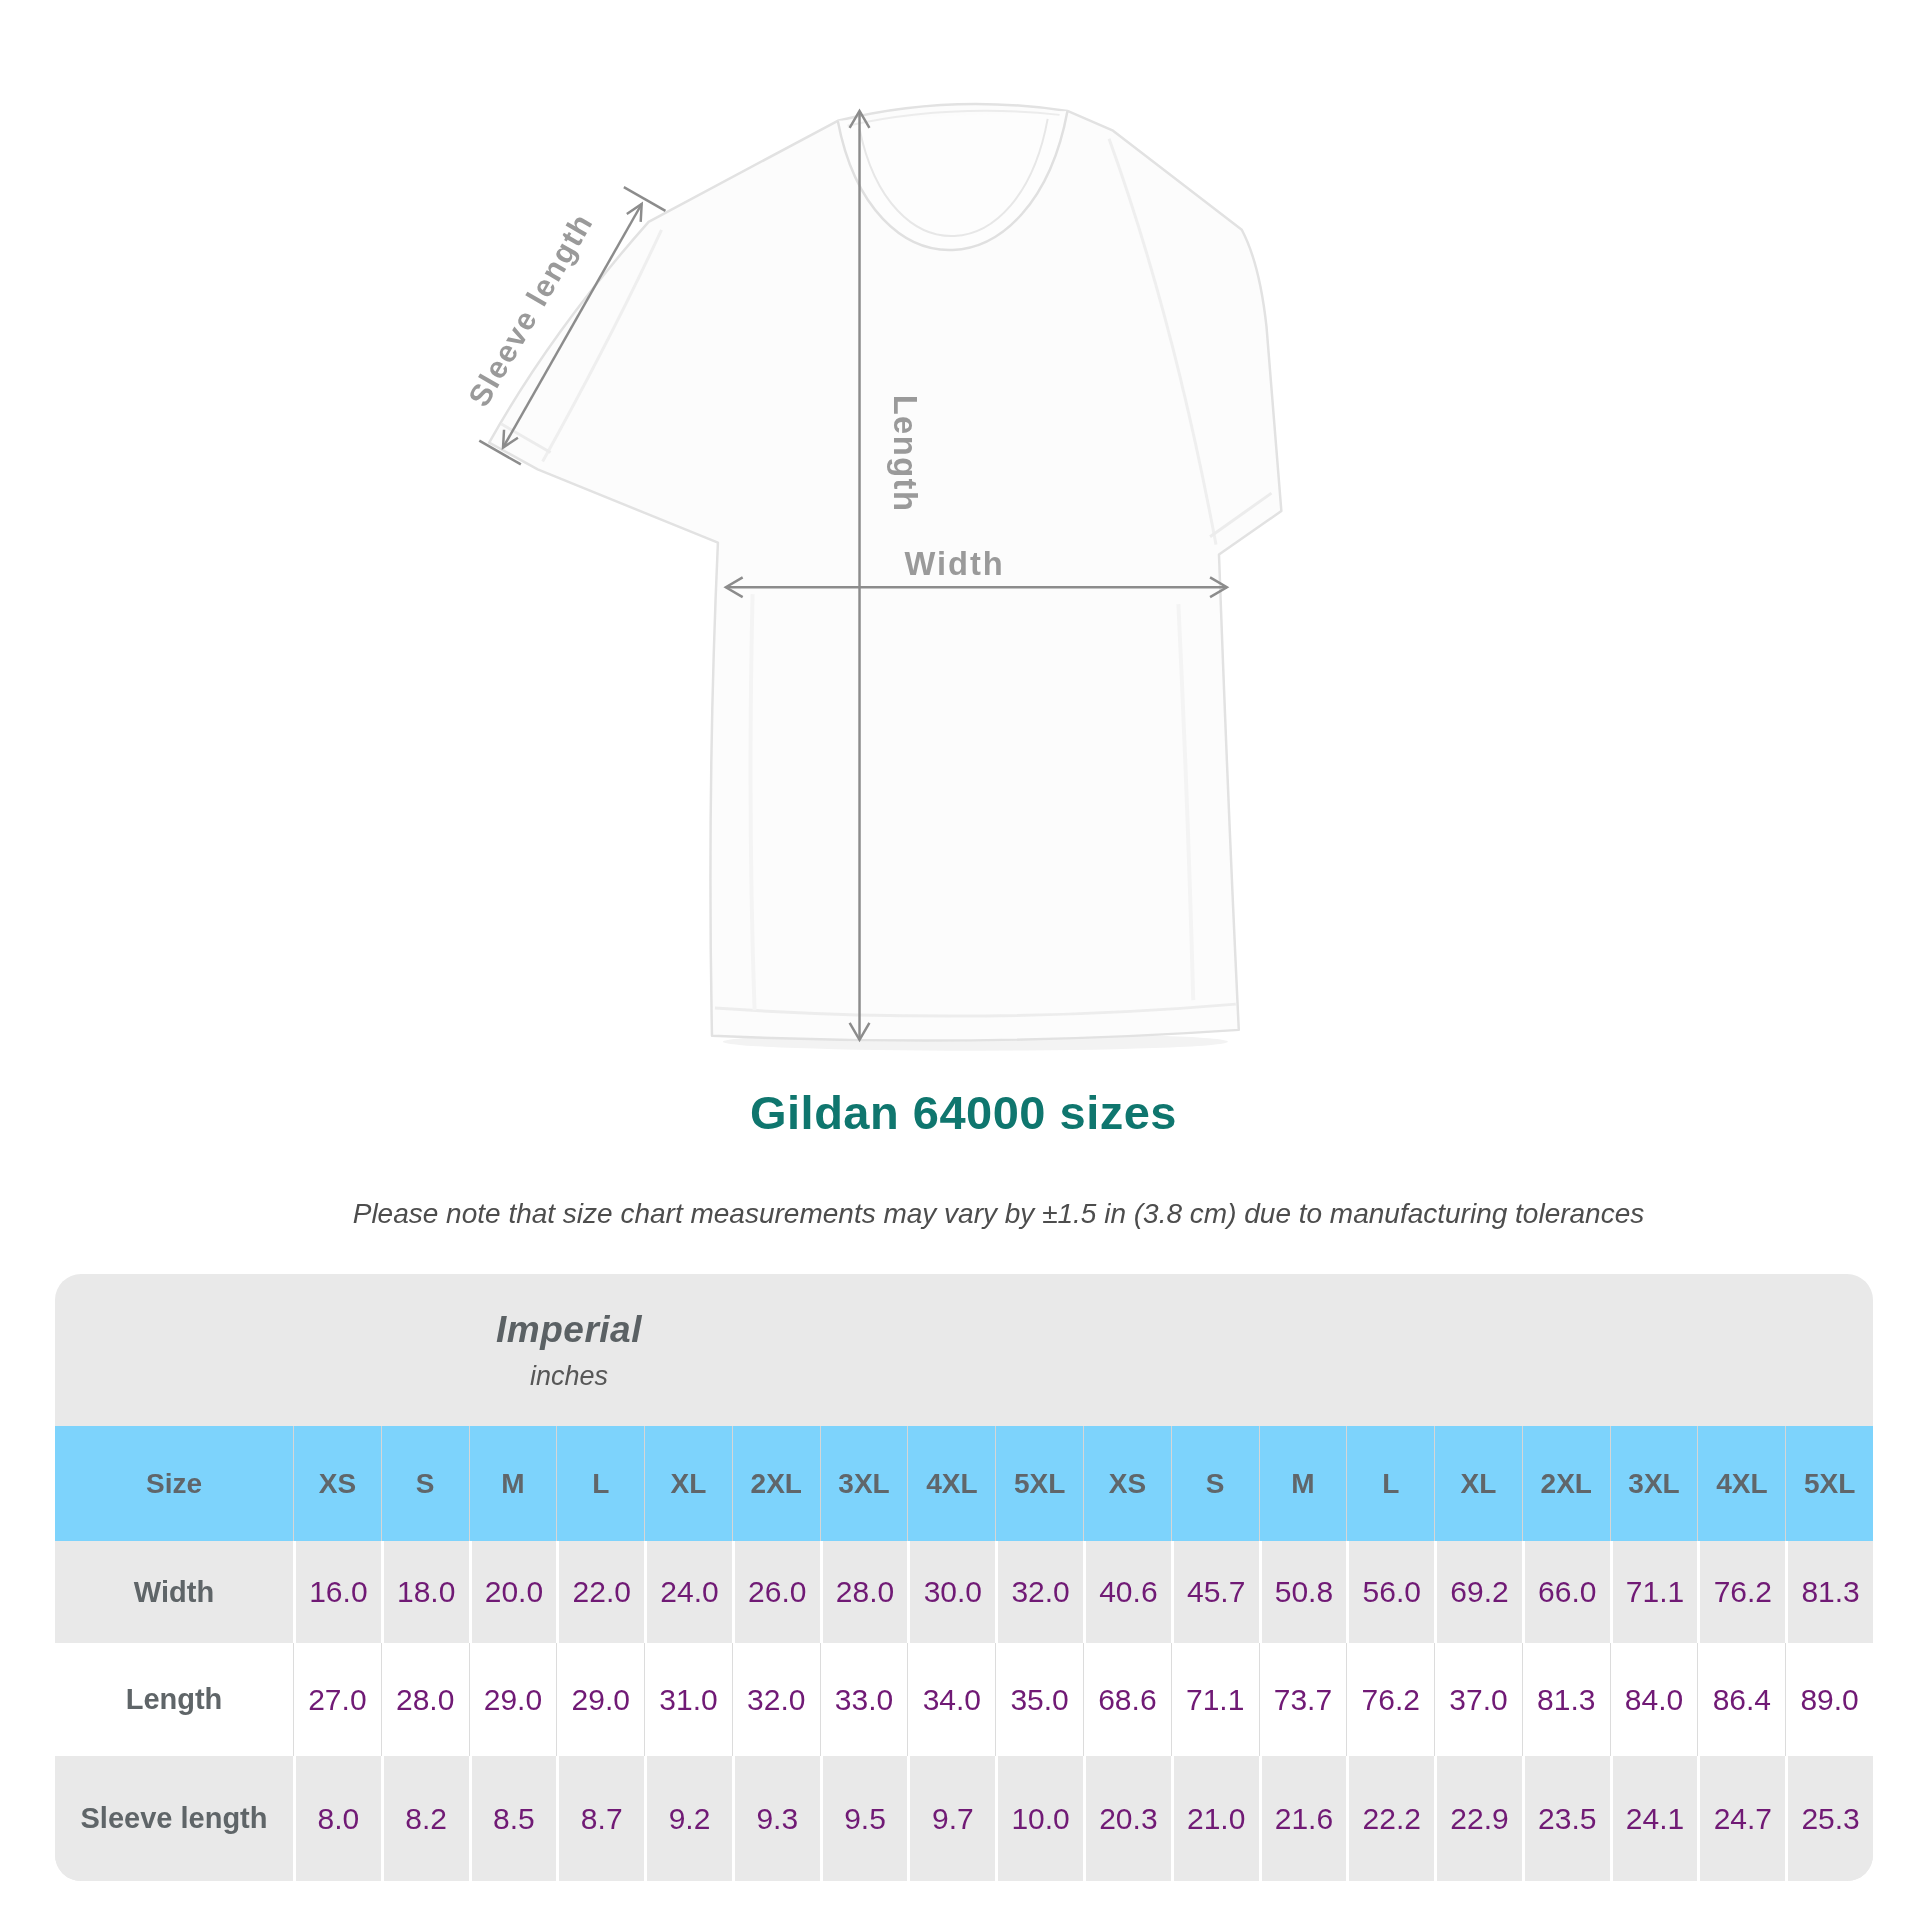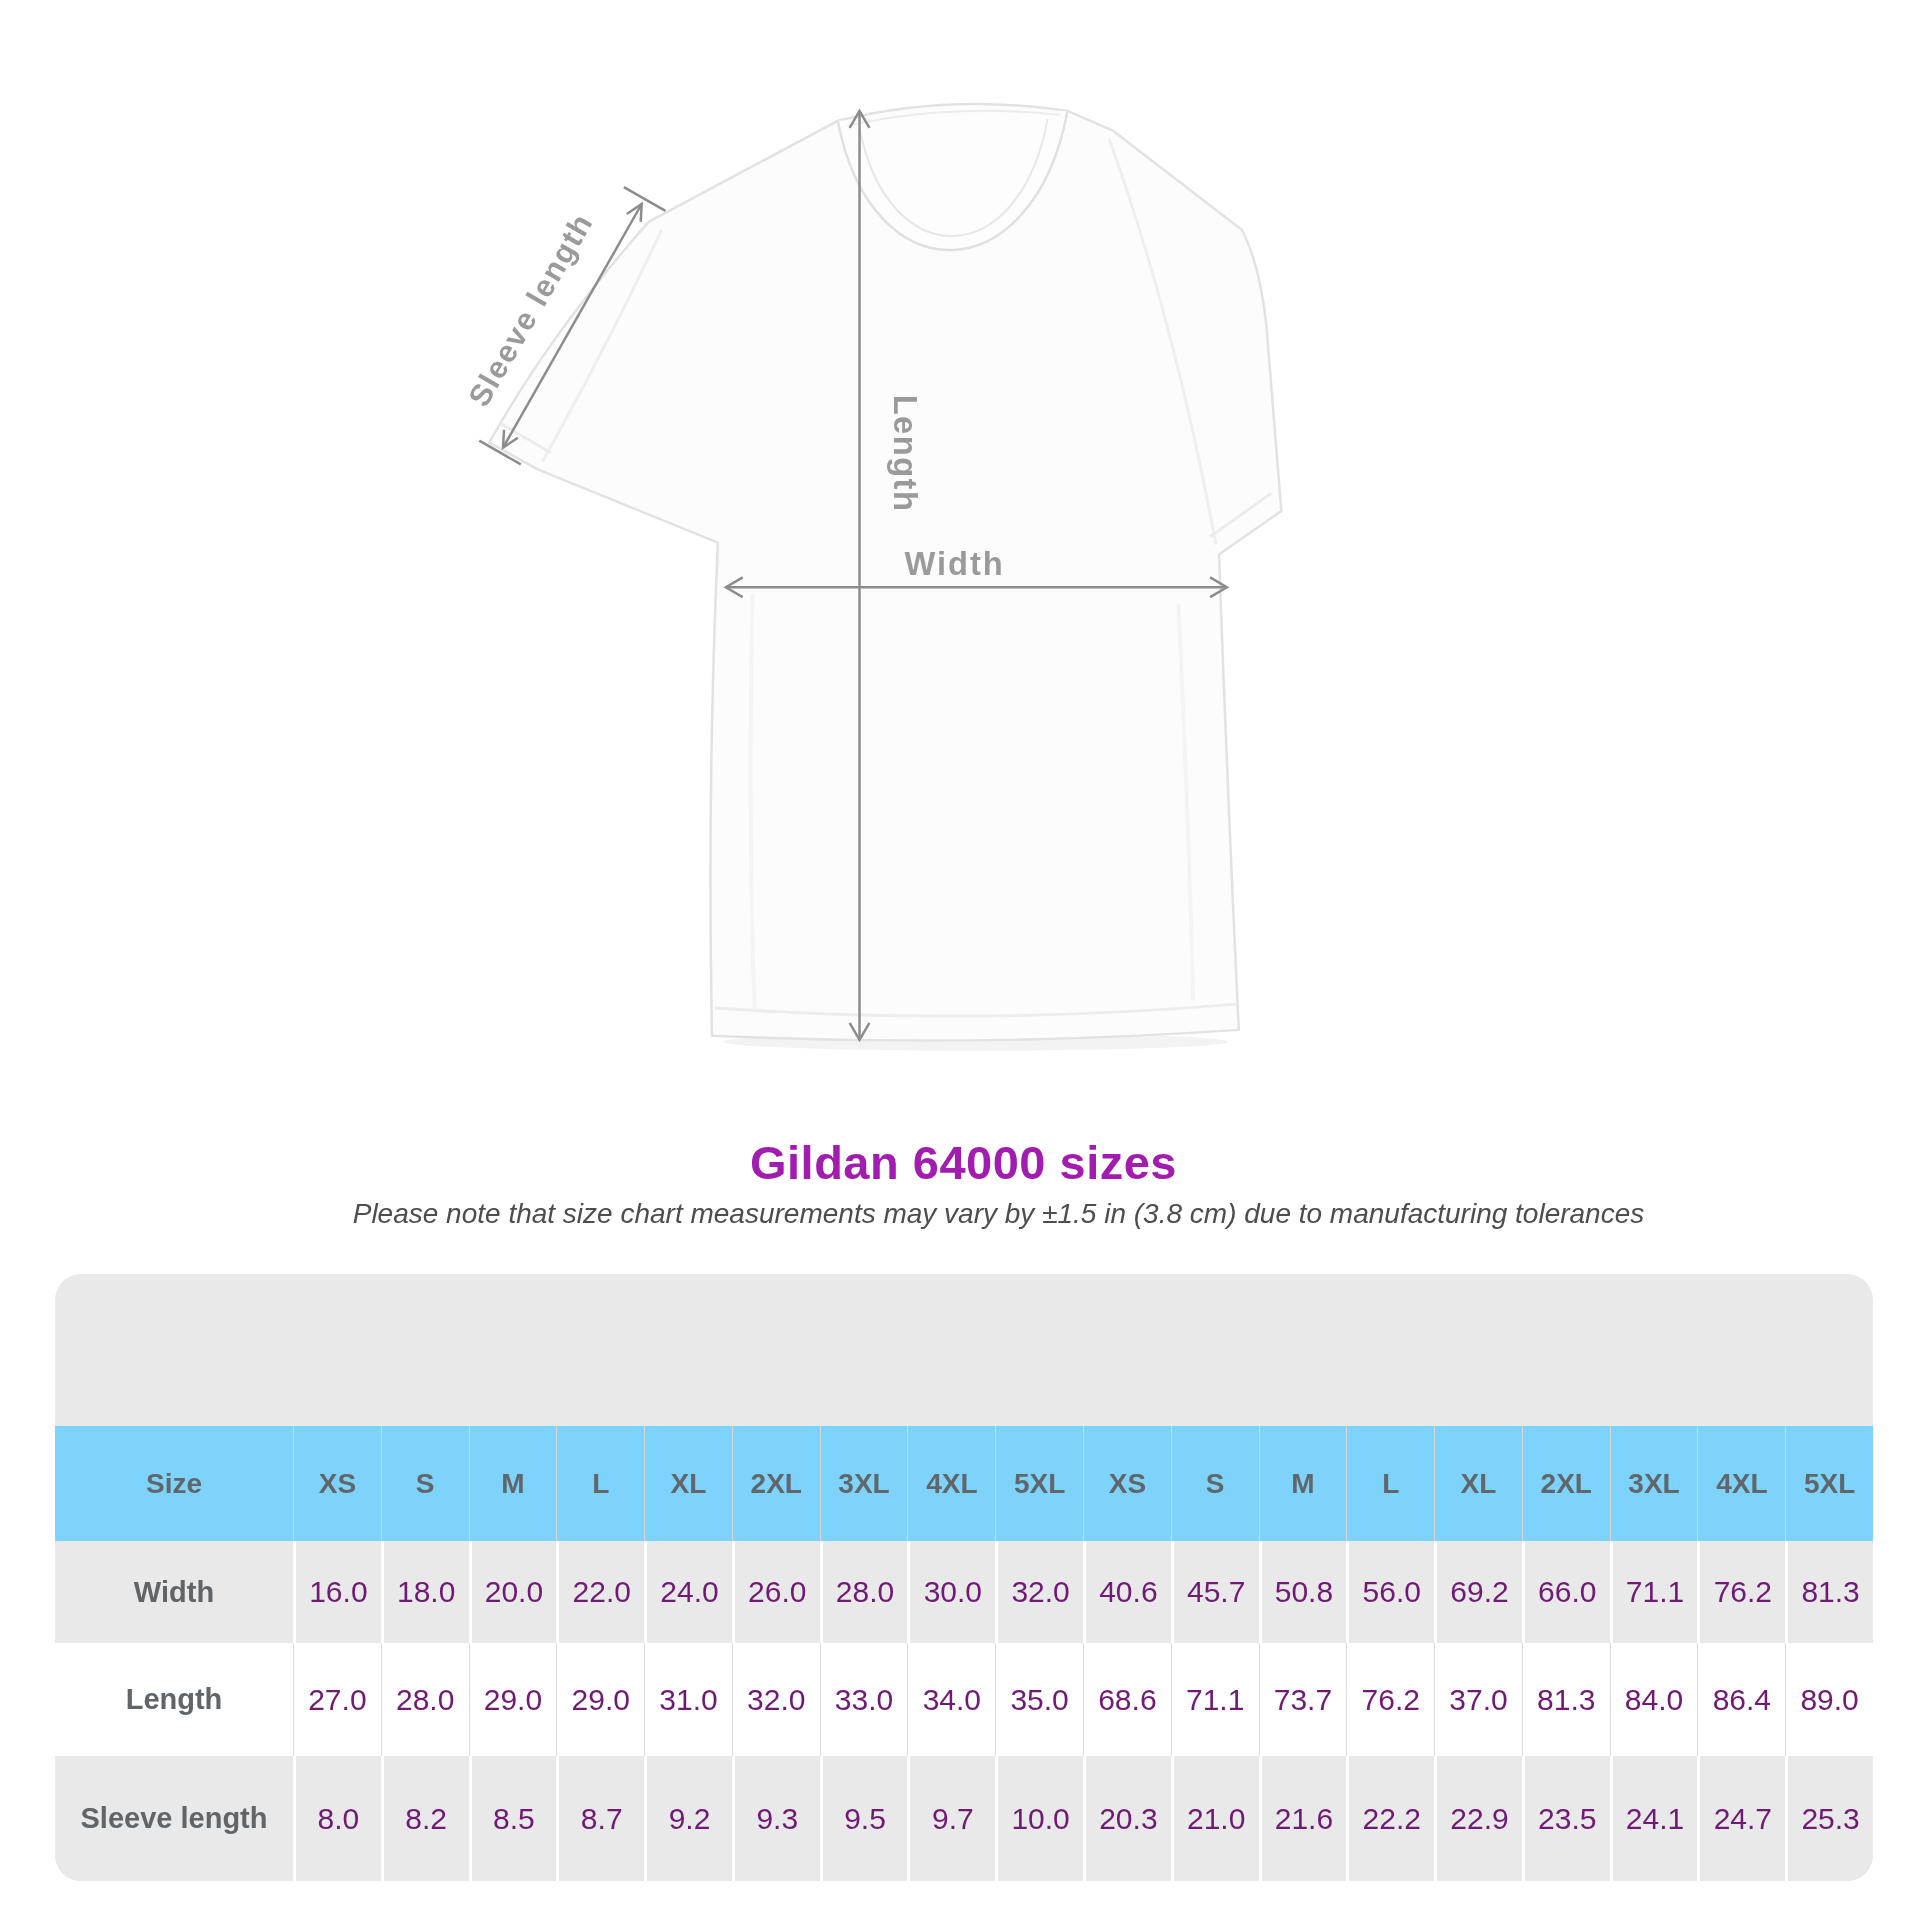--- a/index.html
+++ b/index.html
@@ -5,23 +5,23 @@
   html,body{margin:0;padding:0;background:#ffffff;}
   .page{
     position:relative;
     width:1927px;height:1927px;
     background:#ffffff;
     font-family:"Liberation Sans", sans-serif;
     overflow:hidden;
   }
   .diagram-svg{position:absolute;left:0;top:0;}
   .page-title{
-    position:absolute;left:0;top:1135px;width:100%;
+    position:absolute;left:0;top:1085px;width:100%;
     text-align:center;margin:0;
-    font-size:47px;font-weight:bold;color:#a21caf;
+    font-size:47px;font-weight:bold;color:#0f766e;
     letter-spacing:0.5px;
   }
   .subtitle{
     position:absolute;left:0;top:1198px;width:100%;
     text-align:center;margin:0;
     font-size:28px;font-style:italic;color:#4d4d4d;padding-left:35px;
   }
   .size-table{
     position:absolute;left:55px;top:1274px;
     width:1818px;height:607px;
@@ -109,20 +109,24 @@
     </g>
     <text x="964" y="581" text-anchor="middle" font-size="33" font-weight="bold" fill="#9a9a9a" letter-spacing="2">Width</text>
   </svg>
 
   <h1 class="page-title">Gildan 64000 sizes</h1>
   <p class="subtitle">Please note that size chart measurements may vary by ±1.5 in (3.8 cm) due to manufacturing tolerances</p>
 
   <div class="size-table">
 
     <div class="group-row">
+      <div class="group-cell">
+        <div class="group-title">Imperial</div>
+        <div class="group-unit">inches</div>
+      </div>
     </div>
 
     <div class="t-row header-row">
       <div class="cell">Size</div>
       <div class="cell">XS</div>
       <div class="cell">S</div>
       <div class="cell">M</div>
       <div class="cell">L</div>
       <div class="cell">XL</div>
       <div class="cell">2XL</div>

